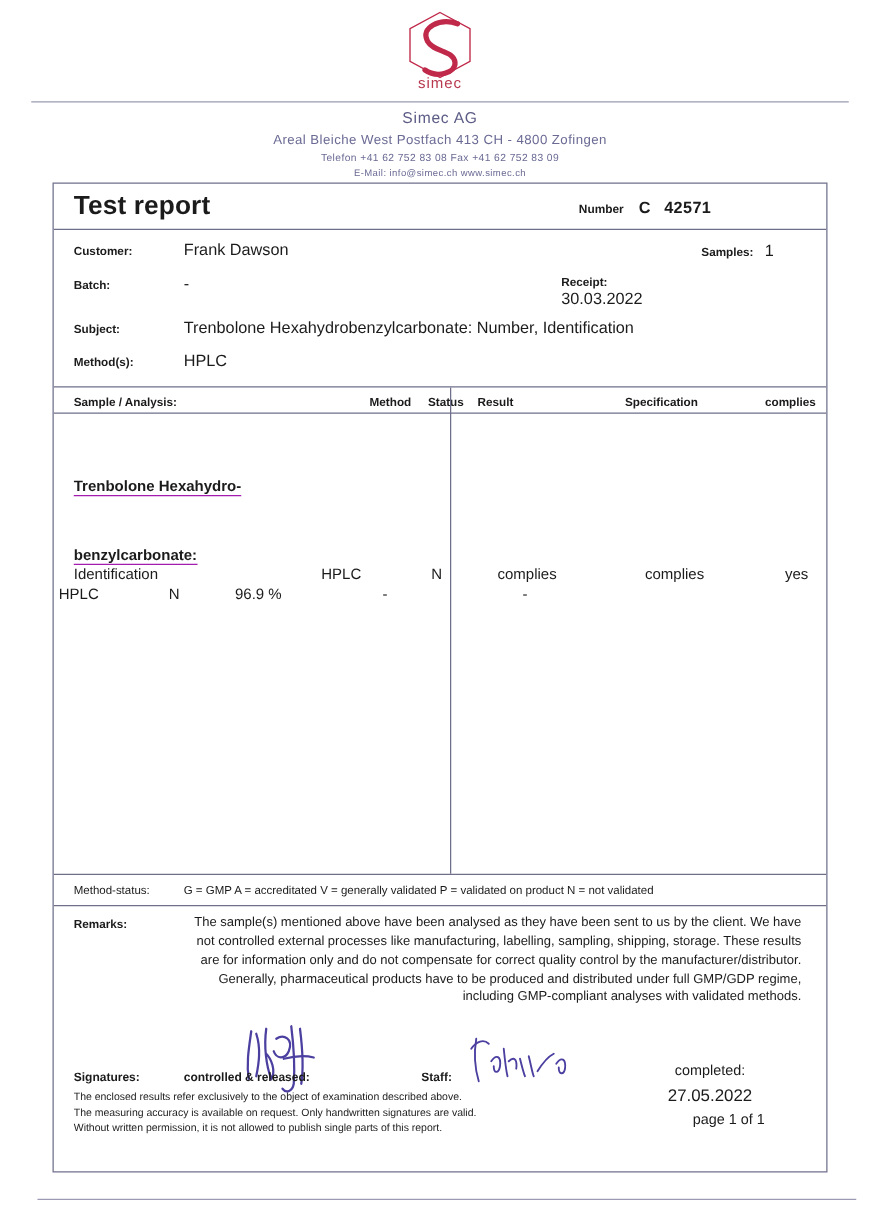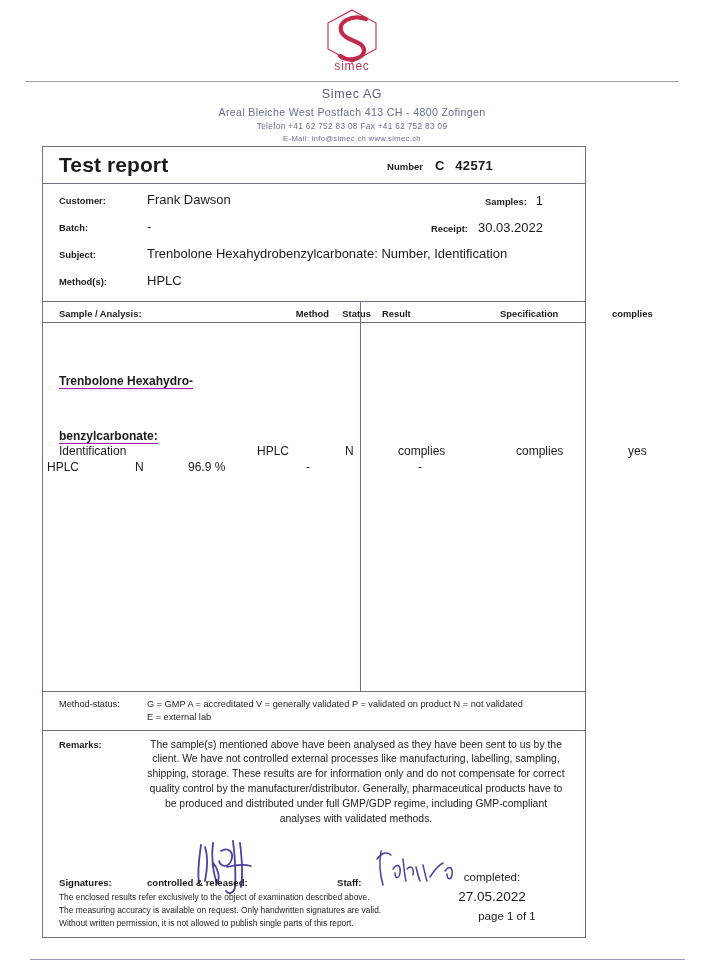--- a/index.html
+++ b/index.html
@@ -57,21 +57,21 @@
   }
   .addr-1 { font-size: 10.6px; margin-top: 4px; }
   .addr-2 { font-size: 8.2px; margin-top: 1px; }
   .addr-3 { font-size: 7.6px; margin-top: 1px; }
 
   
   .report-frame {
     position: absolute;
     left: 42px;
     top: 146px;
-    width: 544px;
+    width: 620px;
     height: 792px;
     border: 1px solid #6f6f8c;
     box-sizing: border-box;
     background: #fff;
   }
 
   .title-row {
     height: 37px;
     border-bottom: 1px solid #6f6f8c;
     display: flex;
@@ -122,21 +122,21 @@
   }
   .meta-right {
     display: flex;
     align-items: baseline;
     flex: 0 0 auto;
     padding-right: 28px;
   }
   .meta-right .rlabel { font-size: 9.4px; font-weight: bold; }
   .meta-right .rvalue { font-size: 13px; margin-left: 9px; }
   .mr-samples { width: 180px; justify-content: flex-end; }
-  .mr-receipt { width: 180px; justify-content: flex-end; }
+  .mr-receipt { width: 180px; justify-content: space-between; flex-direction: column; }
   .mr-receipt .rvalue { margin-left: 10px; }
 
   
   .results {
     position: relative;
     height: 389px;
   }
   .res-head {
     display: flex;
     align-items: baseline;
@@ -207,21 +207,21 @@
   }
   .remarks-label {
     width: 88px; flex: 0 0 88px;
     font-size: 9.4px; font-weight: bold;
     padding-top: 1px;
   }
   .remarks-body {
     flex: 1 1 auto;
     font-size: 10.4px;
     line-height: 1.42;
-    text-align: center;
+    text-align: right;
   }
 
   
   .sig-area {
     position: relative;
     height: 110px;
   }
   .sig-ink {
     position: absolute;
     pointer-events: none;
@@ -371,21 +371,20 @@
         <div class="c-spec">-</div>
         <div class="c-compl">-</div>
       </div>
     </div>
   </div>
 
   <div class="legend">
     <div class="legend-label">Method-status:</div>
     <div class="legend-body">
       <div>G = GMP   A = accreditated   V = generally validated   P = validated on product   N = not validated</div>
-      <div>E = external lab</div>
     </div>
   </div>
 
   <div class="remarks">
     <div class="remarks-label">Remarks:</div>
     <div class="remarks-body">The sample(s) mentioned above have been analysed as they have been sent to us by the client. We have not controlled external processes like manufacturing, labelling, sampling, shipping, storage. These results are for information only and do not compensate for correct quality control by the manufacturer/distributor. Generally, pharmaceutical products have to be produced and distributed under full GMP/GDP regime, including GMP-compliant analyses with validated methods.</div>
   </div>
 
   <div class="sig-area">
 

